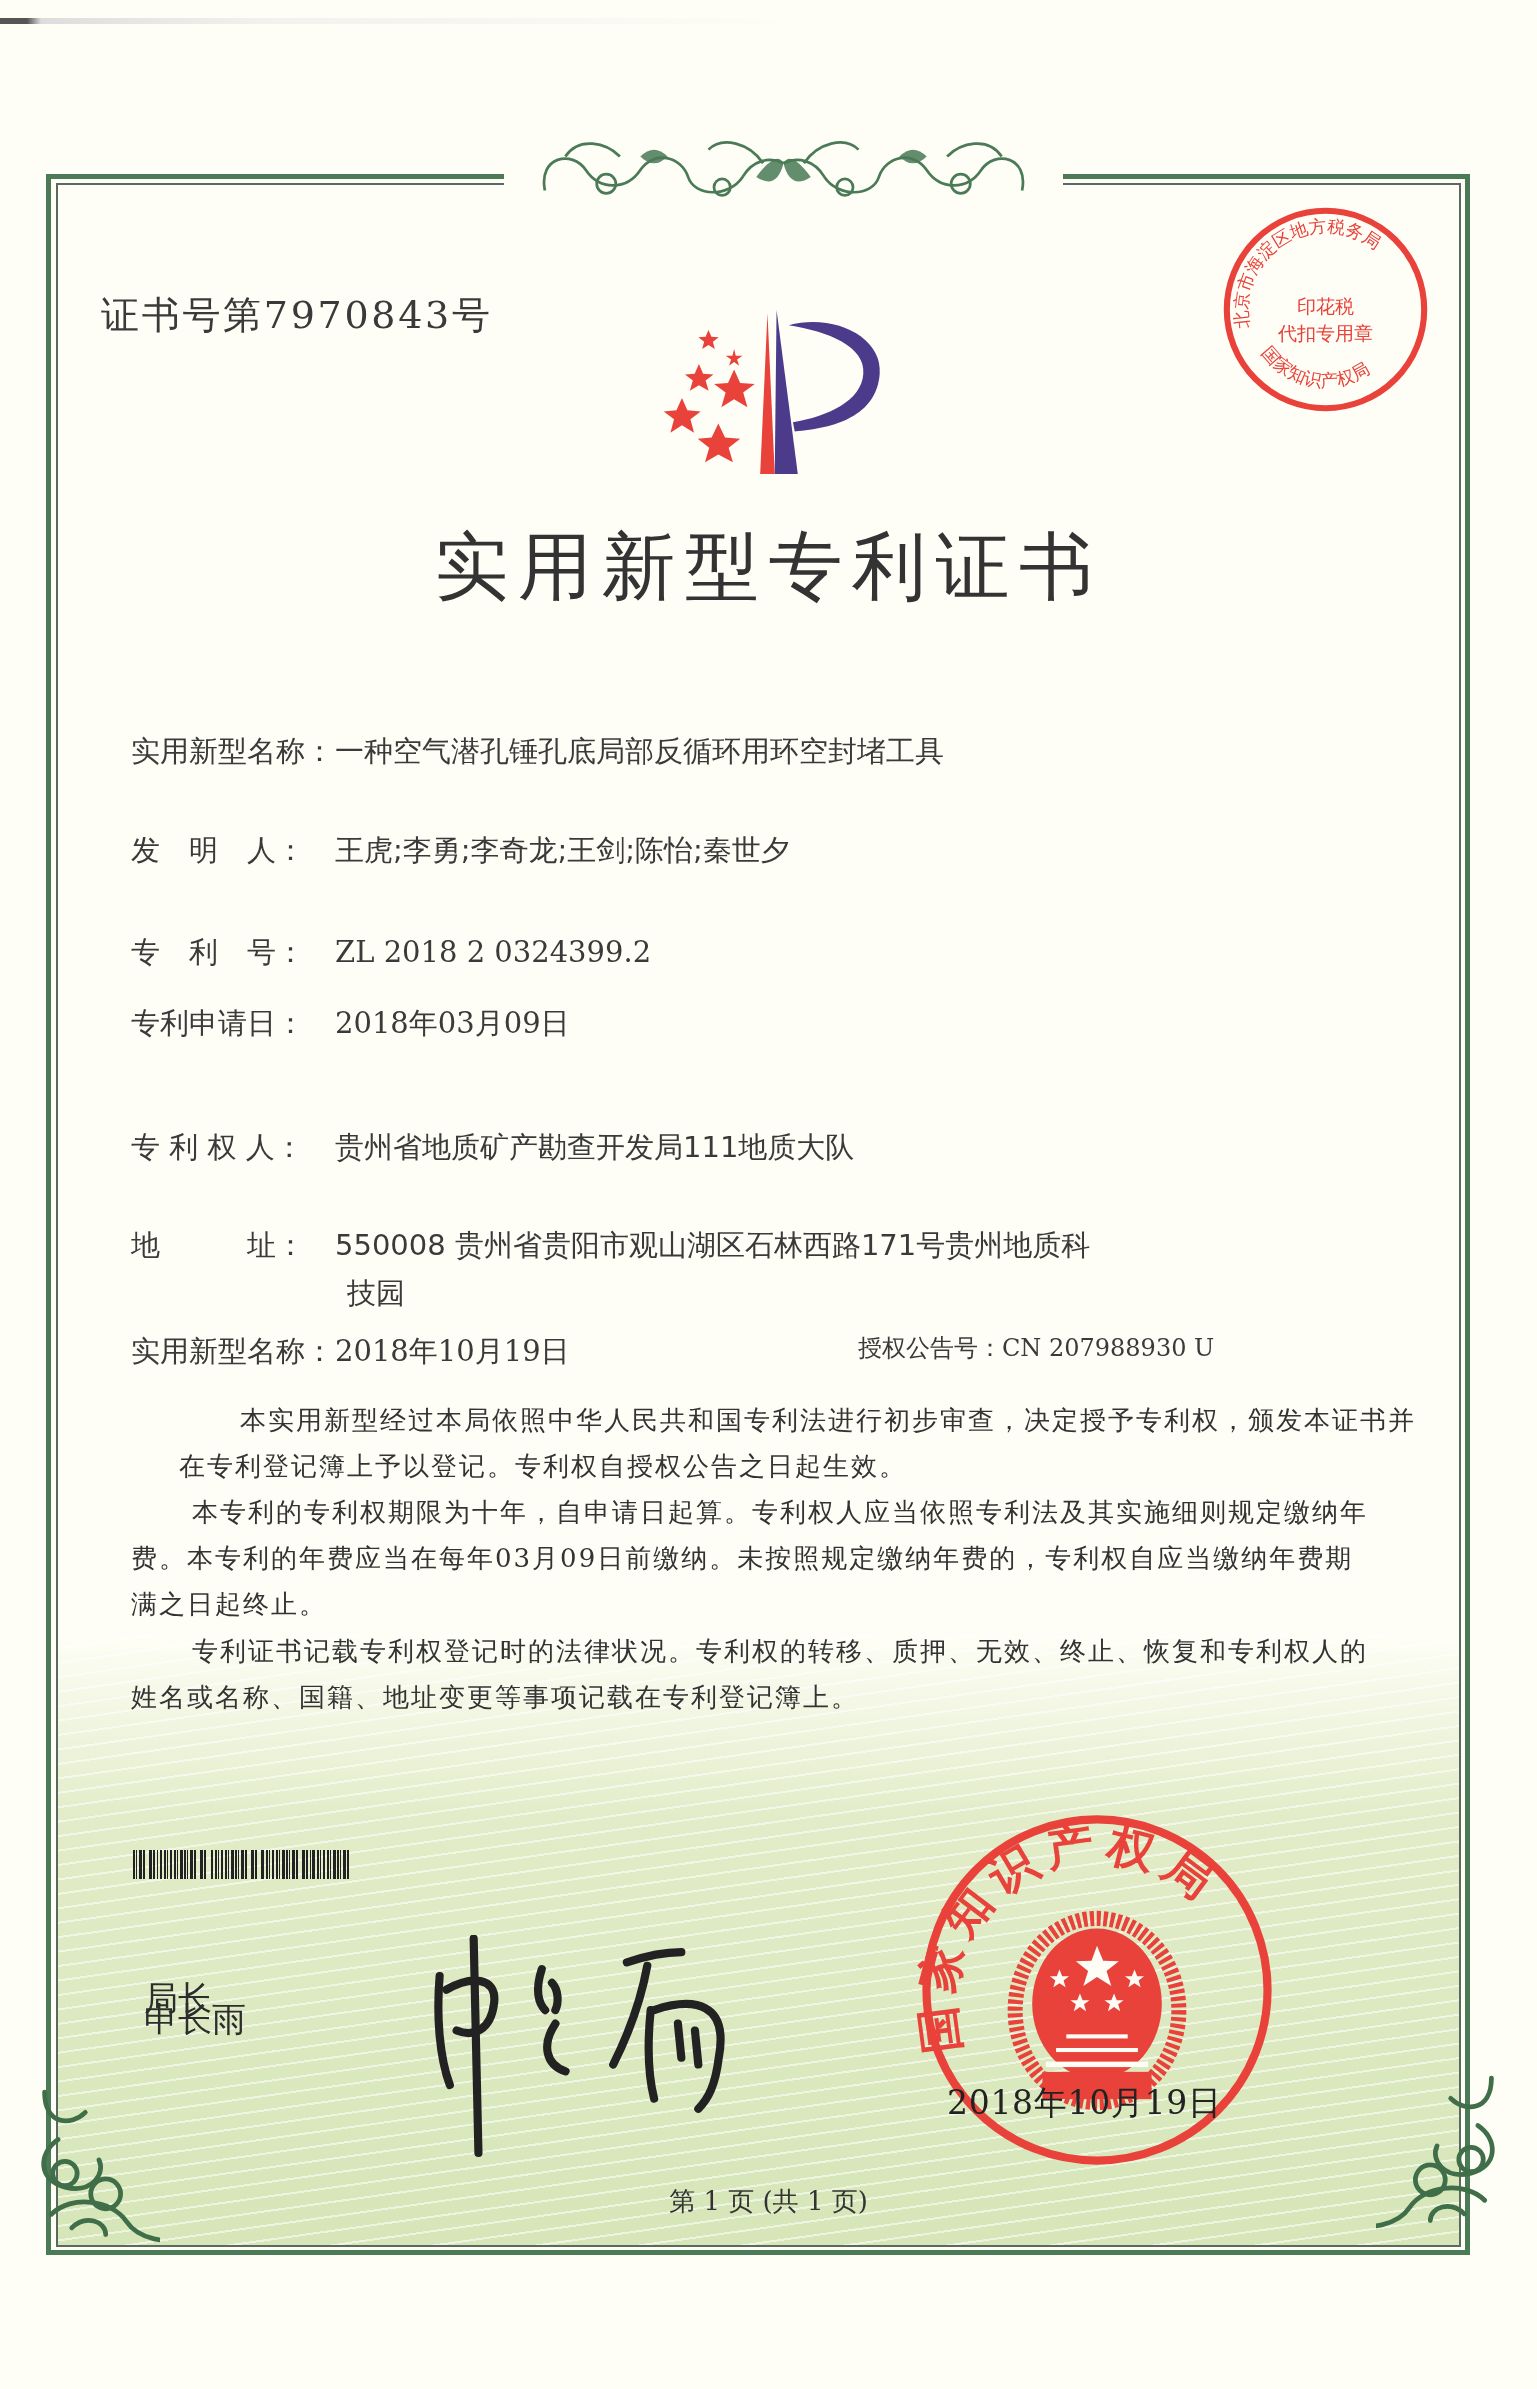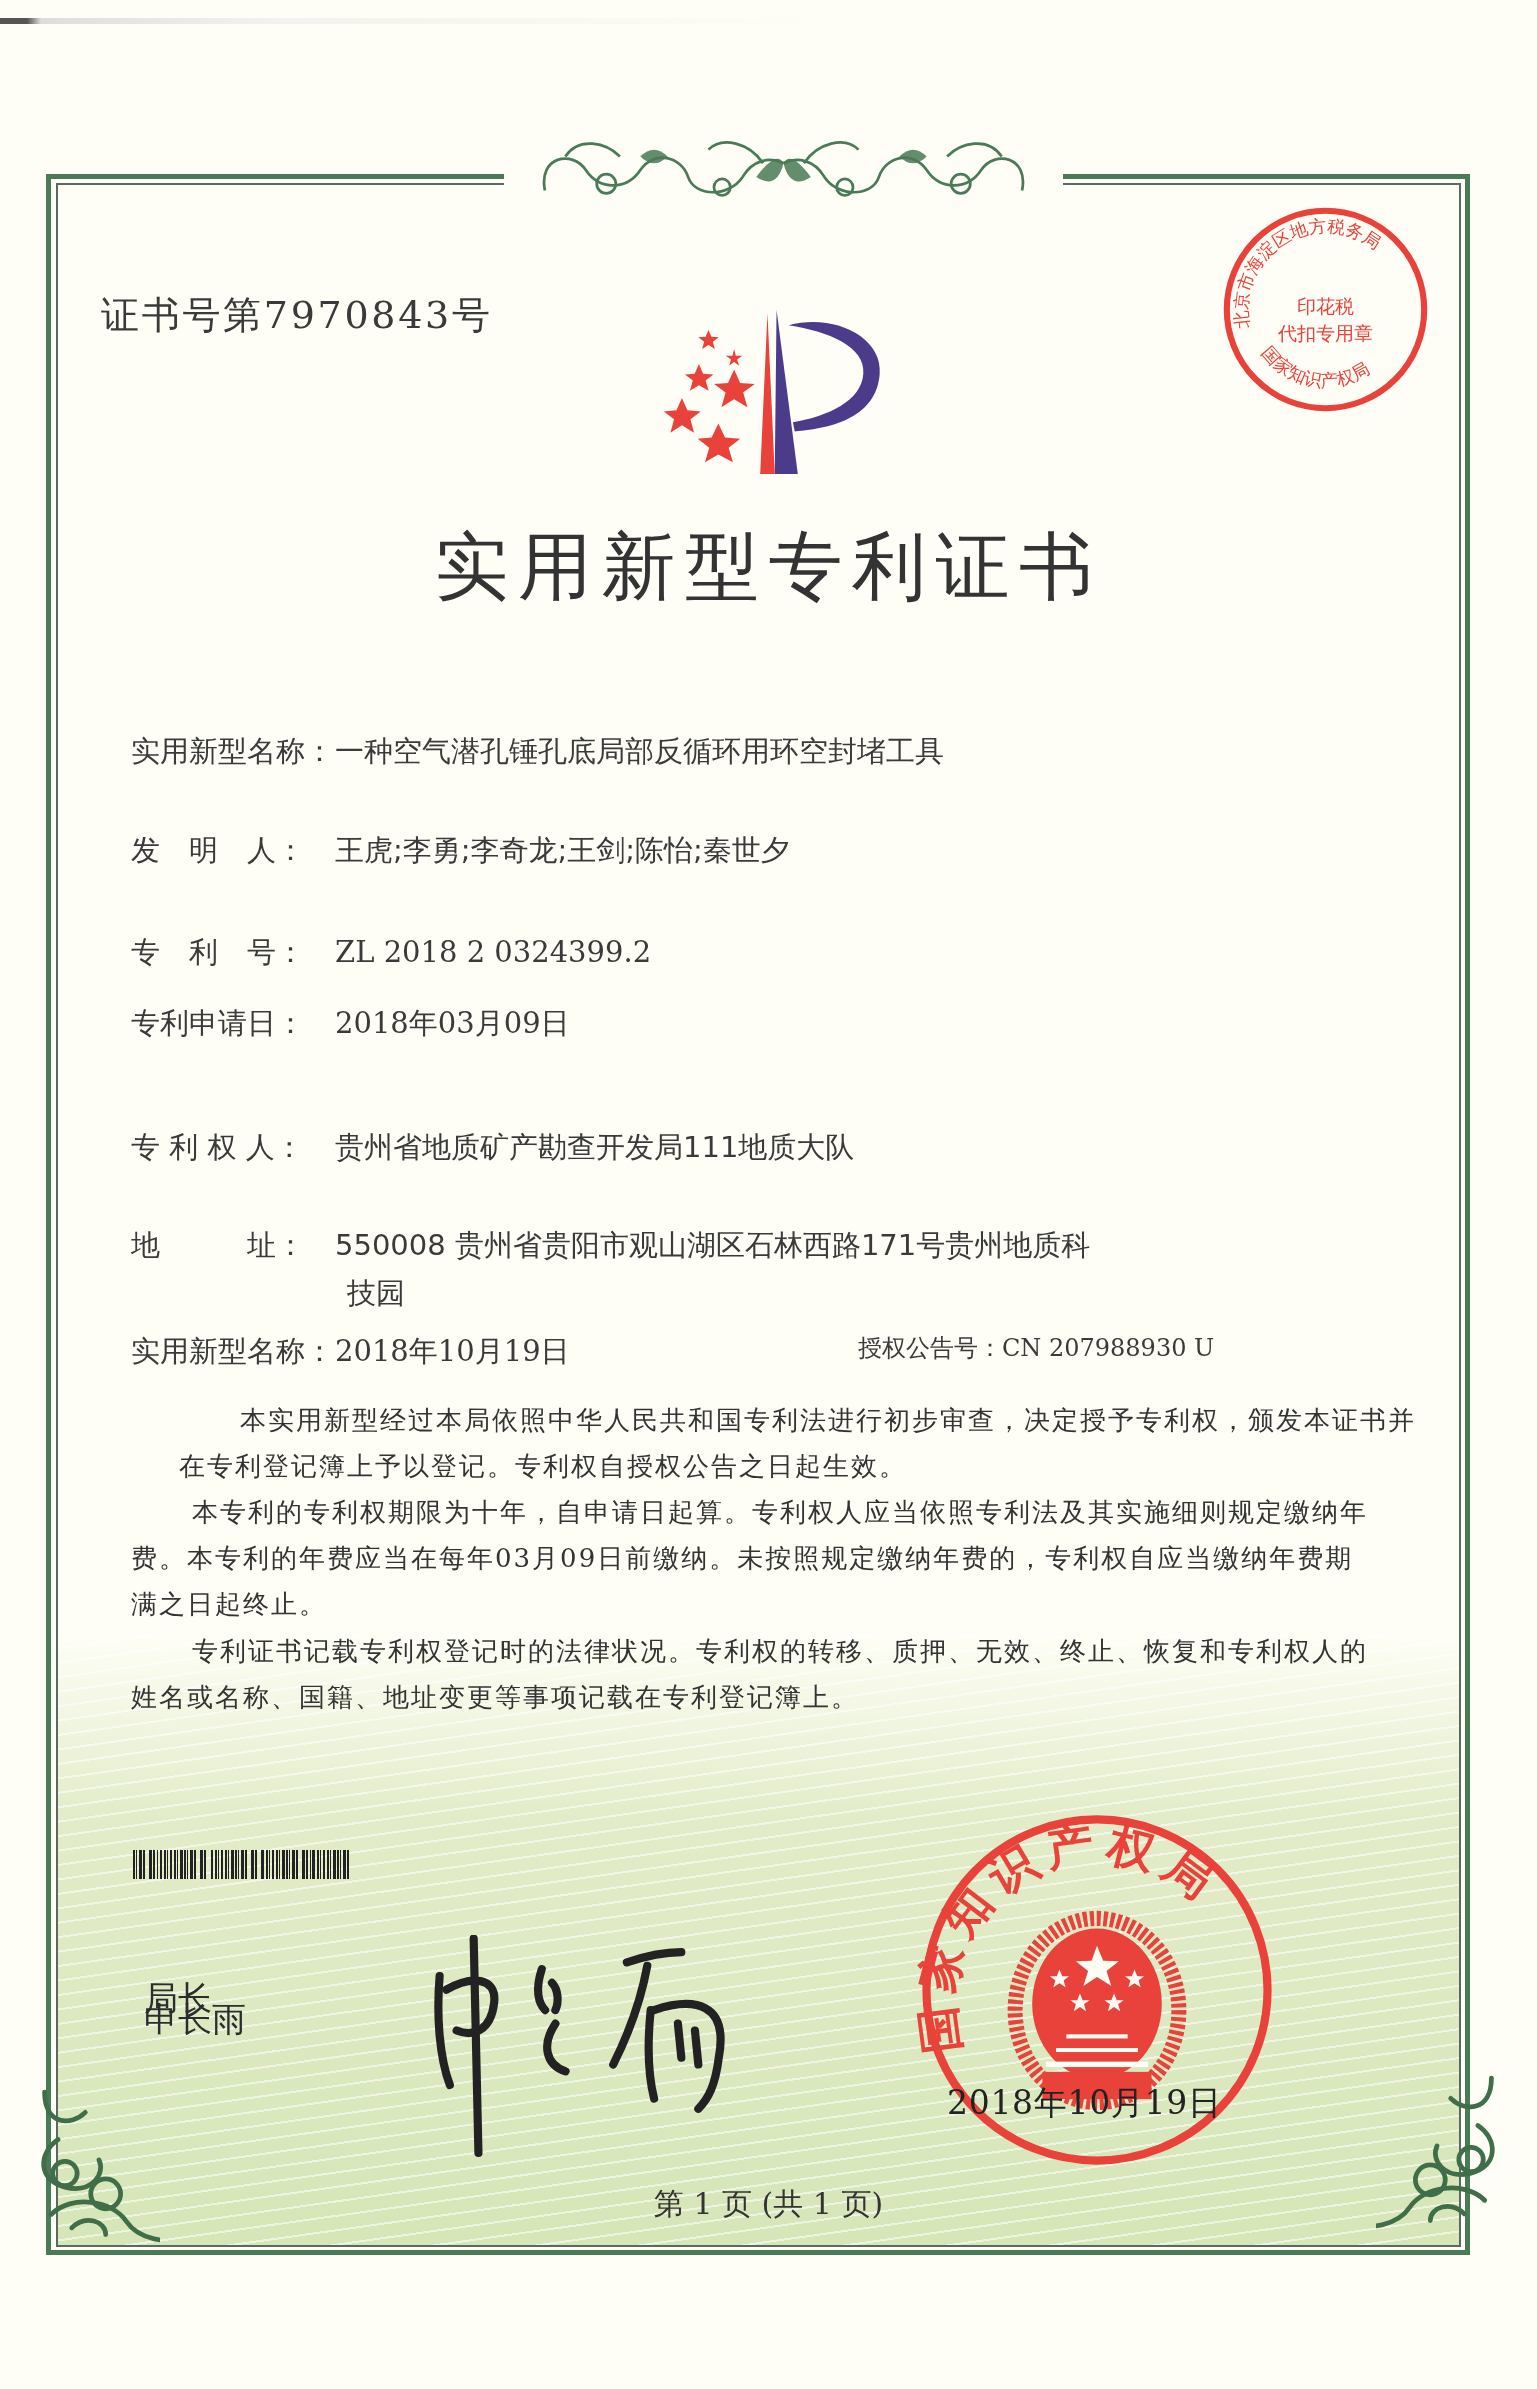--- a/index.html
+++ b/index.html
@@ -54,21 +54,21 @@
 
   .barcode { position:absolute; left:133px; top:1850px; width:218px; height:29px;
     background:repeating-linear-gradient(90deg,#222 0 2px,transparent 2px 3.4px,#222 3.4px 4.1px,transparent 4.1px 6.1px,#222 6.1px 8.9px,transparent 8.9px 10.2px); }
   .director-title { position:absolute; left:144px; top:1976px; font-size:34px;
     font-family:"DejaVu Sans","Liberation Sans",sans-serif; color:#2d2d2d; }
   .director-name { position:absolute; left:144px; top:1997px; font-size:34px;
     font-family:"DejaVu Sans","Liberation Sans",sans-serif; color:#2d2d2d; }
   .signature { position:absolute; left:409px; top:1935px; width:354px; height:225px; }
   .seal-cnipa { position:absolute; left:906px; top:1799px; width:382px; height:382px; }
   .seal-date { position:absolute; left:947px; top:2081px; font-size:33px; color:#222; letter-spacing:0.7px; }
-  .page-no { position:absolute; left:0; width:1537px; top:2184px; text-align:center; font-size:30px; color:#333; }
+  .page-no { position:absolute; left:0; width:1537px; top:2184px; text-align:center; font-size:26px; color:#333; }
 </style>
 </head>
 <body>
 
 <div class="scanline"></div>
 <div class="guilloche"></div>
 <div class="frame-outer"></div>
 <div class="frame-inner"></div>
 
 <svg class="ornament-top" viewBox="0 0 820 130">

